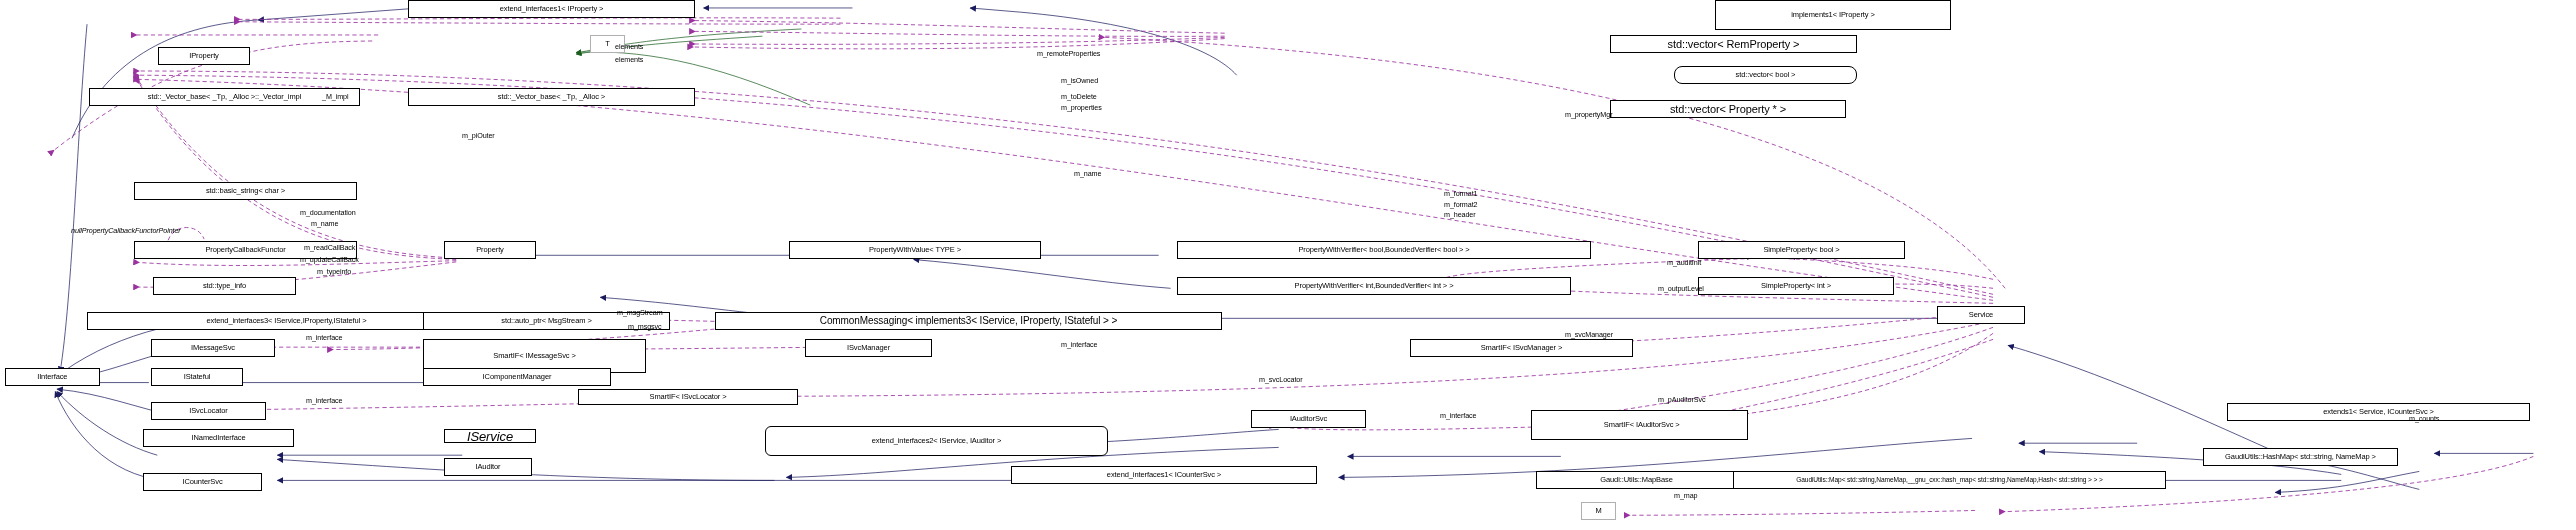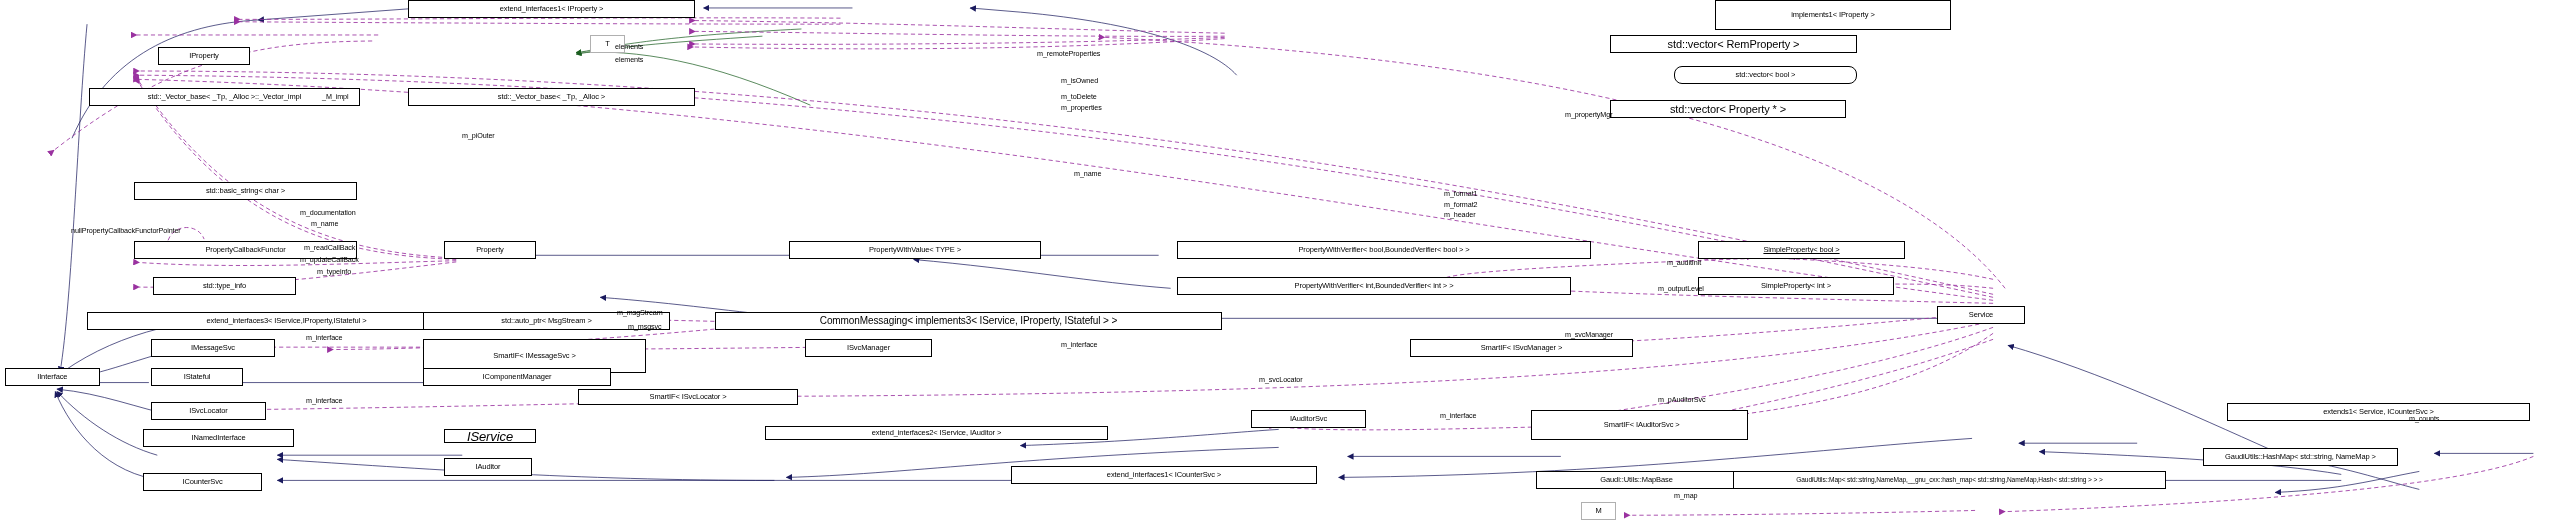--- a/index.html
+++ b/index.html
@@ -186,40 +186,40 @@
       <div class="node" style="left: 1610px; top: 35px; height: 18px; min-width: 247px; font-size: 11px;">std::vector&lt; RemProperty &gt;</div>
       <div class="node" style="left: 1674px; top: 66px; height: 18px; min-width: 183px; font-size: 7.5px; border-radius: 8px;">std::vector&lt; bool &gt;</div>
       <div class="node" style="left: 89px; top: 88px; height: 18px; min-width: 271px; font-size: 7.5px;">std::_Vector_base&lt; _Tp, _Alloc &gt;::_Vector_impl</div>
       <div class="node" style="left: 408px; top: 88px; height: 18px; min-width: 287px; font-size: 7.5px;">std::_Vector_base&lt; _Tp, _Alloc &gt;</div>
       <div class="node" style="left: 1610px; top: 100px; height: 18px; min-width: 236px; font-size: 11px;">std::vector&lt; Property * &gt;</div>
       <div class="node" style="left: 134px; top: 182px; height: 18px; min-width: 223px; font-size: 7.5px;">std::basic_string&lt; char &gt;</div>
       <div class="node" style="left: 134px; top: 241px; height: 18px; min-width: 223px; font-size: 7.5px;">PropertyCallbackFunctor</div>
       <div class="node" style="left: 444px; top: 241px; height: 18px; min-width: 92px; font-size: 7.5px;">Property</div>
       <div class="node" style="left: 789px; top: 241px; height: 18px; min-width: 252px; font-size: 7.5px;">PropertyWithValue&lt; TYPE &gt;</div>
       <div class="node" style="left: 1177px; top: 241px; height: 18px; min-width: 414px; font-size: 7.5px;">PropertyWithVerifier&lt; bool,BoundedVerifier&lt; bool &gt; &gt;</div>
-      <div class="node" style="left: 1698px; top: 241px; height: 18px; min-width: 207px; font-size: 7.5px; text-decoration: underline;">SimpleProperty&lt; bool &gt;</div>
+      <div class="node" style="left: 1698px; top: 241px; height: 18px; min-width: 207px; font-size: 7.5px;">SimpleProperty&lt; bool &gt;</div>
       <div class="node" style="left: 153px; top: 277px; height: 18px; min-width: 143px; font-size: 7.5px;">std::type_info</div>
       <div class="node" style="left: 1177px; top: 277px; height: 18px; min-width: 394px; font-size: 7.5px;">PropertyWithVerifier&lt; int,BoundedVerifier&lt; int &gt; &gt;</div>
       <div class="node" style="left: 1698px; top: 277px; height: 18px; min-width: 196px; font-size: 7.5px;">SimpleProperty&lt; int &gt;</div>
       <div class="node" style="left: 87px; top: 312px; height: 18px; min-width: 399px; font-size: 7.5px;">extend_interfaces3&lt; IService,IProperty,IStateful &gt;</div>
       <div class="node" style="left: 423px; top: 312px; height: 18px; min-width: 247px; font-size: 7.5px;">std::auto_ptr&lt; MsgStream &gt;</div>
       <div class="node" style="left: 715px; top: 312px; height: 18px; min-width: 507px; font-size: 10px;">CommonMessaging&lt; implements3&lt; IService, IProperty, IStateful &gt; &gt;</div>
       <div class="node" style="left: 1937px; top: 306px; height: 18px; min-width: 88px; font-size: 7.5px;">Service</div>
       <div class="node" style="left: 151px; top: 339px; height: 18px; min-width: 124px; font-size: 7.5px;">IMessageSvc</div>
       <div class="node" style="left: 423px; top: 339px; height: 34px; min-width: 223px; font-size: 7.5px;">SmartIF&lt; IMessageSvc &gt;</div>
       <div class="node" style="left: 805px; top: 339px; height: 18px; min-width: 127px; font-size: 7.5px;">ISvcManager</div>
       <div class="node" style="left: 1410px; top: 339px; height: 18px; min-width: 223px; font-size: 7.5px;">SmartIF&lt; ISvcManager &gt;</div>
       <div class="node" style="left: 4.8px; top: 368px; height: 18px; min-width: 95px; font-size: 7.5px;">IInterface</div>
       <div class="node" style="left: 151px; top: 368px; height: 18px; min-width: 92px; font-size: 7.5px;">IStateful</div>
       <div class="node" style="left: 423px; top: 368px; height: 18px; min-width: 188px; font-size: 7.5px;">IComponentManager</div>
       <div class="node" style="left: 151px; top: 402px; height: 18px; min-width: 115px; font-size: 7.5px;">ISvcLocator</div>
       <div class="node" style="left: 578px; top: 389px; height: 16px; min-width: 220px; font-size: 7.5px;">SmartIF&lt; ISvcLocator &gt;</div>
       <div class="node" style="left: 143px; top: 429px; height: 18px; min-width: 151px; font-size: 7.5px;">INamedInterface</div>
       <div class="node" style="left: 444px; top: 429px; height: 14px; min-width: 92px; font-size: 13px; font-style: italic;">IService</div>
-      <div class="node" style="left: 765px; top: 426px; height: 14px; min-width: 343px; font-size: 7.5px;">extend_interfaces2&lt; IService, IAuditor &gt;</div>
+      <div class="node" style="left: 765px; top: 426px; height: 30px; min-width: 343px; font-size: 7.5px; border-radius: 6px;">extend_interfaces2&lt; IService, IAuditor &gt;</div>
       <div class="node" style="left: 1251px; top: 410px; height: 18px; min-width: 115px; font-size: 7.5px;">IAuditorSvc</div>
       <div class="node" style="left: 1531px; top: 410px; height: 30px; min-width: 217px; font-size: 7.5px; padding-left: 8px;">SmartIF&lt; IAuditorSvc &gt;</div>
       <div class="node" style="left: 2227px; top: 403px; height: 18px; min-width: 303px; font-size: 7.5px;">extends1&lt; Service, ICounterSvc &gt;</div>
       <div class="node" style="left: 444px; top: 458px; height: 18px; min-width: 88px; font-size: 7.5px;">IAuditor</div>
       <div class="node" style="left: 143px; top: 473px; height: 18px; min-width: 119px; font-size: 7.5px;">ICounterSvc</div>
       <div class="node" style="left: 1011px; top: 466px; height: 18px; min-width: 306px; font-size: 7.5px;">extend_interfaces1&lt; ICounterSvc &gt;</div>
       <div class="node" style="left: 1536px; top: 471px; height: 18px; min-width: 201px; font-size: 7.5px;">Gaudi::Utils::MapBase</div>
       <div class="node" style="left: 1733px; top: 471px; height: 18px; min-width: 433px; font-size: 6.6px;">GaudiUtils::Map&lt; std::string,NameMap,__gnu_cxx::hash_map&lt; std::string,NameMap,Hash&lt; std::string &gt; &gt; &gt;</div>
       <div class="node" style="left: 2203px; top: 448px; height: 18px; min-width: 195px; font-size: 7.5px;">GaudiUtils::HashMap&lt; std::string, NameMap &gt;</div>
       <div class="node tmpl" style="left: 1581px; top: 502px; height: 18px; min-width: 35px; font-size: 7.5px;">M</div>
@@ -234,21 +234,21 @@
       <div class="edge-label" style="left: 1061px; top: 104px;">m_properties</div>
       <div class="edge-label" style="left: 1565px; top: 111px;">m_propertyMgr</div>
       <div class="edge-label" style="left: 322px; top: 93px;">_M_impl</div>
       <div class="edge-label" style="left: 462px; top: 132px;">m_piOuter</div>
       <div class="edge-label" style="left: 1074px; top: 170px;">m_name</div>
       <div class="edge-label" style="left: 1444px; top: 190px;">m_format1</div>
       <div class="edge-label" style="left: 1444px; top: 201px;">m_format2</div>
       <div class="edge-label" style="left: 1444px; top: 211px;">m_header</div>
       <div class="edge-label" style="left: 300px; top: 209px;">m_documentation</div>
       <div class="edge-label" style="left: 311px; top: 220px;">m_name</div>
-      <div class="edge-label" style="left: 71px; top: 227px;">nullPropertyCallbackFunctorPointer</div>
+      <div class="edge-label" style="left: 71px; top: 227px; font-style: italic;">nullPropertyCallbackFunctorPointer</div>
       <div class="edge-label" style="left: 304px; top: 244px;">m_readCallBack</div>
       <div class="edge-label" style="left: 300px; top: 256px;">m_updateCallBack</div>
       <div class="edge-label" style="left: 317px; top: 268px;">m_typeinfo</div>
       <div class="edge-label" style="left: 1667px; top: 259px;">m_auditInit</div>
       <div class="edge-label" style="left: 1658px; top: 285px;">m_outputLevel</div>
       <div class="edge-label" style="left: 617px; top: 309px;">m_msgStream</div>
       <div class="edge-label" style="left: 628px; top: 323px;">m_msgsvc</div>
       <div class="edge-label" style="left: 306px; top: 334px;">m_interface</div>
       <div class="edge-label" style="left: 1061px; top: 341px;">m_interface</div>
       <div class="edge-label" style="left: 1565px; top: 331px;">m_svcManager</div>

